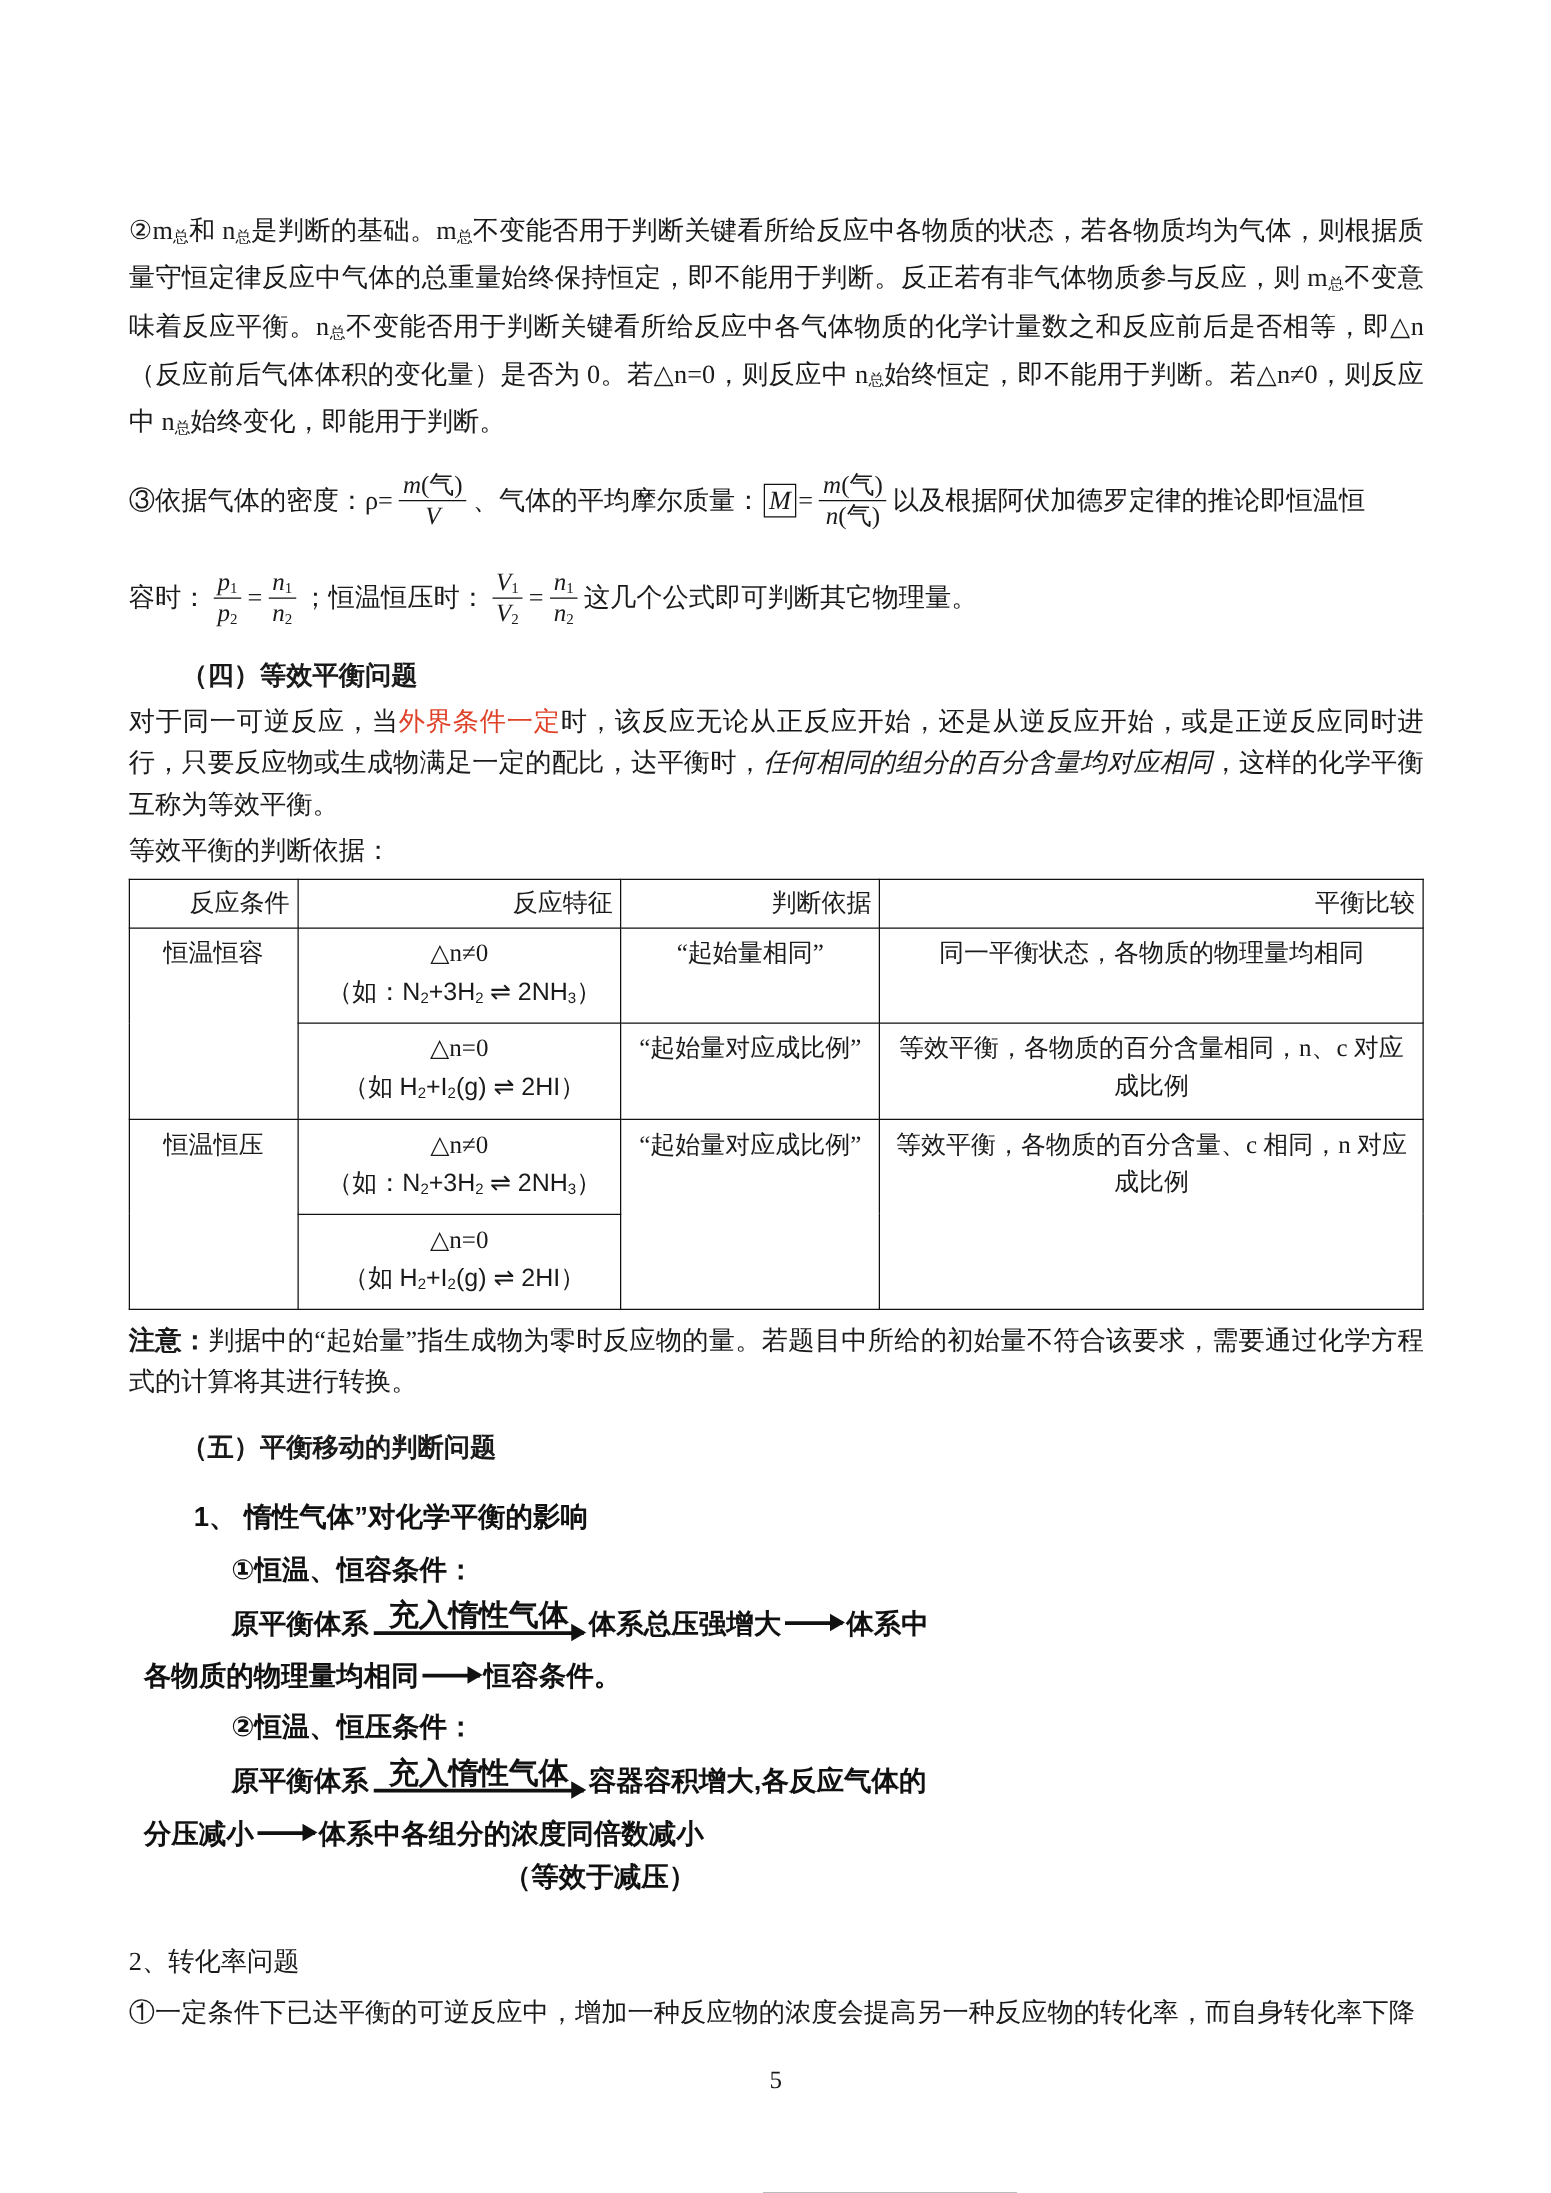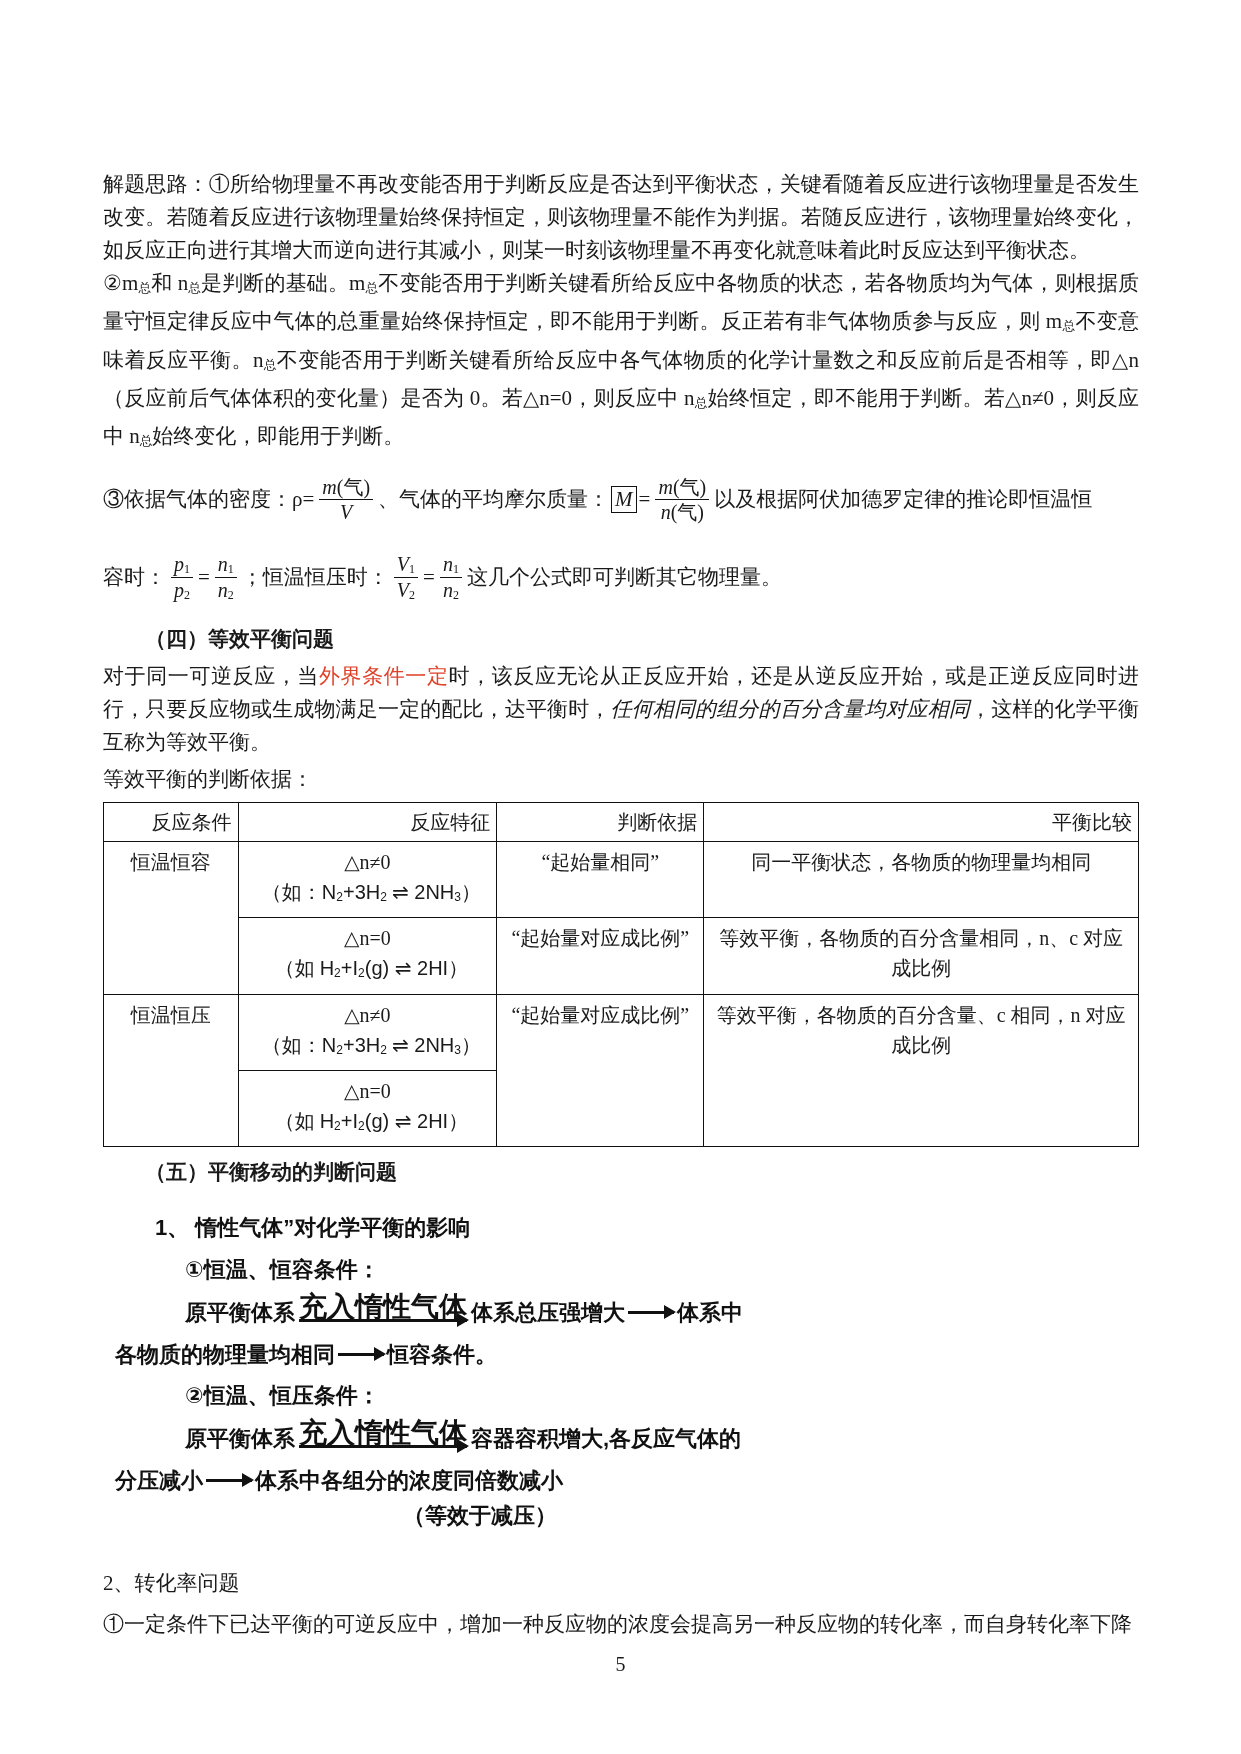--- a/index.html
+++ b/index.html
@@ -32,39 +32,38 @@
   
   .note{font-size:21px;line-height:33px;text-align:justify;margin-top:8px;}
   
   .diagram{font-family:"Liberation Sans","DejaVu Sans",sans-serif;font-weight:bold;font-size:22px;color:#111;margin-top:22px;}
   .d-title{padding-left:52px;line-height:38px;}
   .d-cond{padding-left:82px;line-height:38px;margin-top:4px;}
   .d-line{display:flex;align-items:center;line-height:36px;margin-top:6px;}
   .d-ind2{padding-left:82px;}
   .d-ind0{padding-left:12px;}
   .larrow{display:inline-flex;flex-direction:column;align-items:center;margin:0 4px;}
-  .l-lbl{font-size:28px;line-height:24px;}
+  .l-lbl{font-size:24px;line-height:24px;}
   .l-shaft{position:relative;width:168px;height:3px;background:#111;margin-bottom:8px;}
   .l-shaft::after{content:'';position:absolute;right:-2px;top:-6px;width:0;height:0;
     border-left:12px solid #111;border-top:7px solid transparent;border-bottom:7px solid transparent;}
   .arr{position:relative;display:inline-block;width:46px;height:3px;background:#111;margin:0 3px;}
   .arr::after{content:'';position:absolute;right:-2px;top:-6px;width:0;height:0;
     border-left:12px solid #111;border-top:7px solid transparent;border-bottom:7px solid transparent;}
   .d-center{padding-left:300px;line-height:34px;}
   
   .plain-line{font-size:21px;line-height:33px;margin-top:4px;}
   .page-number{position:absolute;left:0;right:0;bottom:78px;text-align:center;font-size:20px;}
 </style>
 </head>
 <body>
 
 <div class="page">
   <div class="content">
 
-    <p class="para">解题思路：①所给物理量不再改变能否用于判断反应是否达到平衡状态，关键看随着反应进行该物理量是否发生改变。若随着反应进行该物理量始终保持恒定，则该物理量不能作为判据。若随反应进行，该物理量始终变化，如反应正向进行其增大而逆向进行其减小，则某一时刻该物理量不再变化就意味着此时反应达到平衡状态。</p>
 
     <p class="para"><span>②m</span><span class="sub">总</span><span>和 n</span><span class="sub">总</span><span>是判断的基础。m</span><span class="sub">总</span><span>不变能否用于判断关键看所给反应中各物质的状态，若各物质均为气体，则根据质量守恒定律反应中气体的总重量始终保持恒定，即不能用于判断。反正若有非气体物质参与反应，则 m</span><span class="sub">总</span><span>不变意味着反应平衡。n</span><span class="sub">总</span><span>不变能否用于判断关键看所给反应中各气体物质的化学计量数之和反应前后是否相等，即△n（反应前后气体体积的变化量）是否为 0。若△n=0，则反应中 n</span><span class="sub">总</span><span>始终恒定，即不能用于判断。若△n≠0，则反应中 n</span><span class="sub">总</span><span>始终变化，即能用于判断。</span></p>
 
     <div class="formula-line">
       <span>③依据气体的密度：ρ=</span>
       <span class="frac">
         <span class="fnum"><span class="it">m</span><span>(气)</span></span>
         <span class="fden"><span class="it">V</span></span>
       </span>
       <span>、气体的平均摩尔质量：</span>
@@ -151,20 +150,21 @@
         </tr>
         <tr>
           <td>
             <div>△n=0</div>
             <div class="feat-l2"><span>（如 </span><span class="chem">H</span><span class="sub chem">2</span><span class="chem">+I</span><span class="sub chem">2</span><span class="chem">(g)  </span><span class="eqarr">⇌</span><span class="chem"> 2HI</span><span>）</span></div>
           </td>
         </tr>
       </tbody>
     </table>
 
+    <p class="note"><b>注意：</b><span>判据中的“起始量”指生成物为零时反应物的量。若题目中所给的初始量不符合该要求，需要通过化学方程式的计算将其进行转换。</span></p>
 
     <div class="sec-header">（五）平衡移动的判断问题</div>
 
     <div class="diagram">
       <div class="d-title">1、  惰性气体”对化学平衡的影响</div>
       <div class="d-cond">①恒温、恒容条件：</div>
       <div class="d-line d-ind2">
         <span>原平衡体系</span>
         <span class="larrow">
           <span class="l-lbl">充入惰性气体</span>

